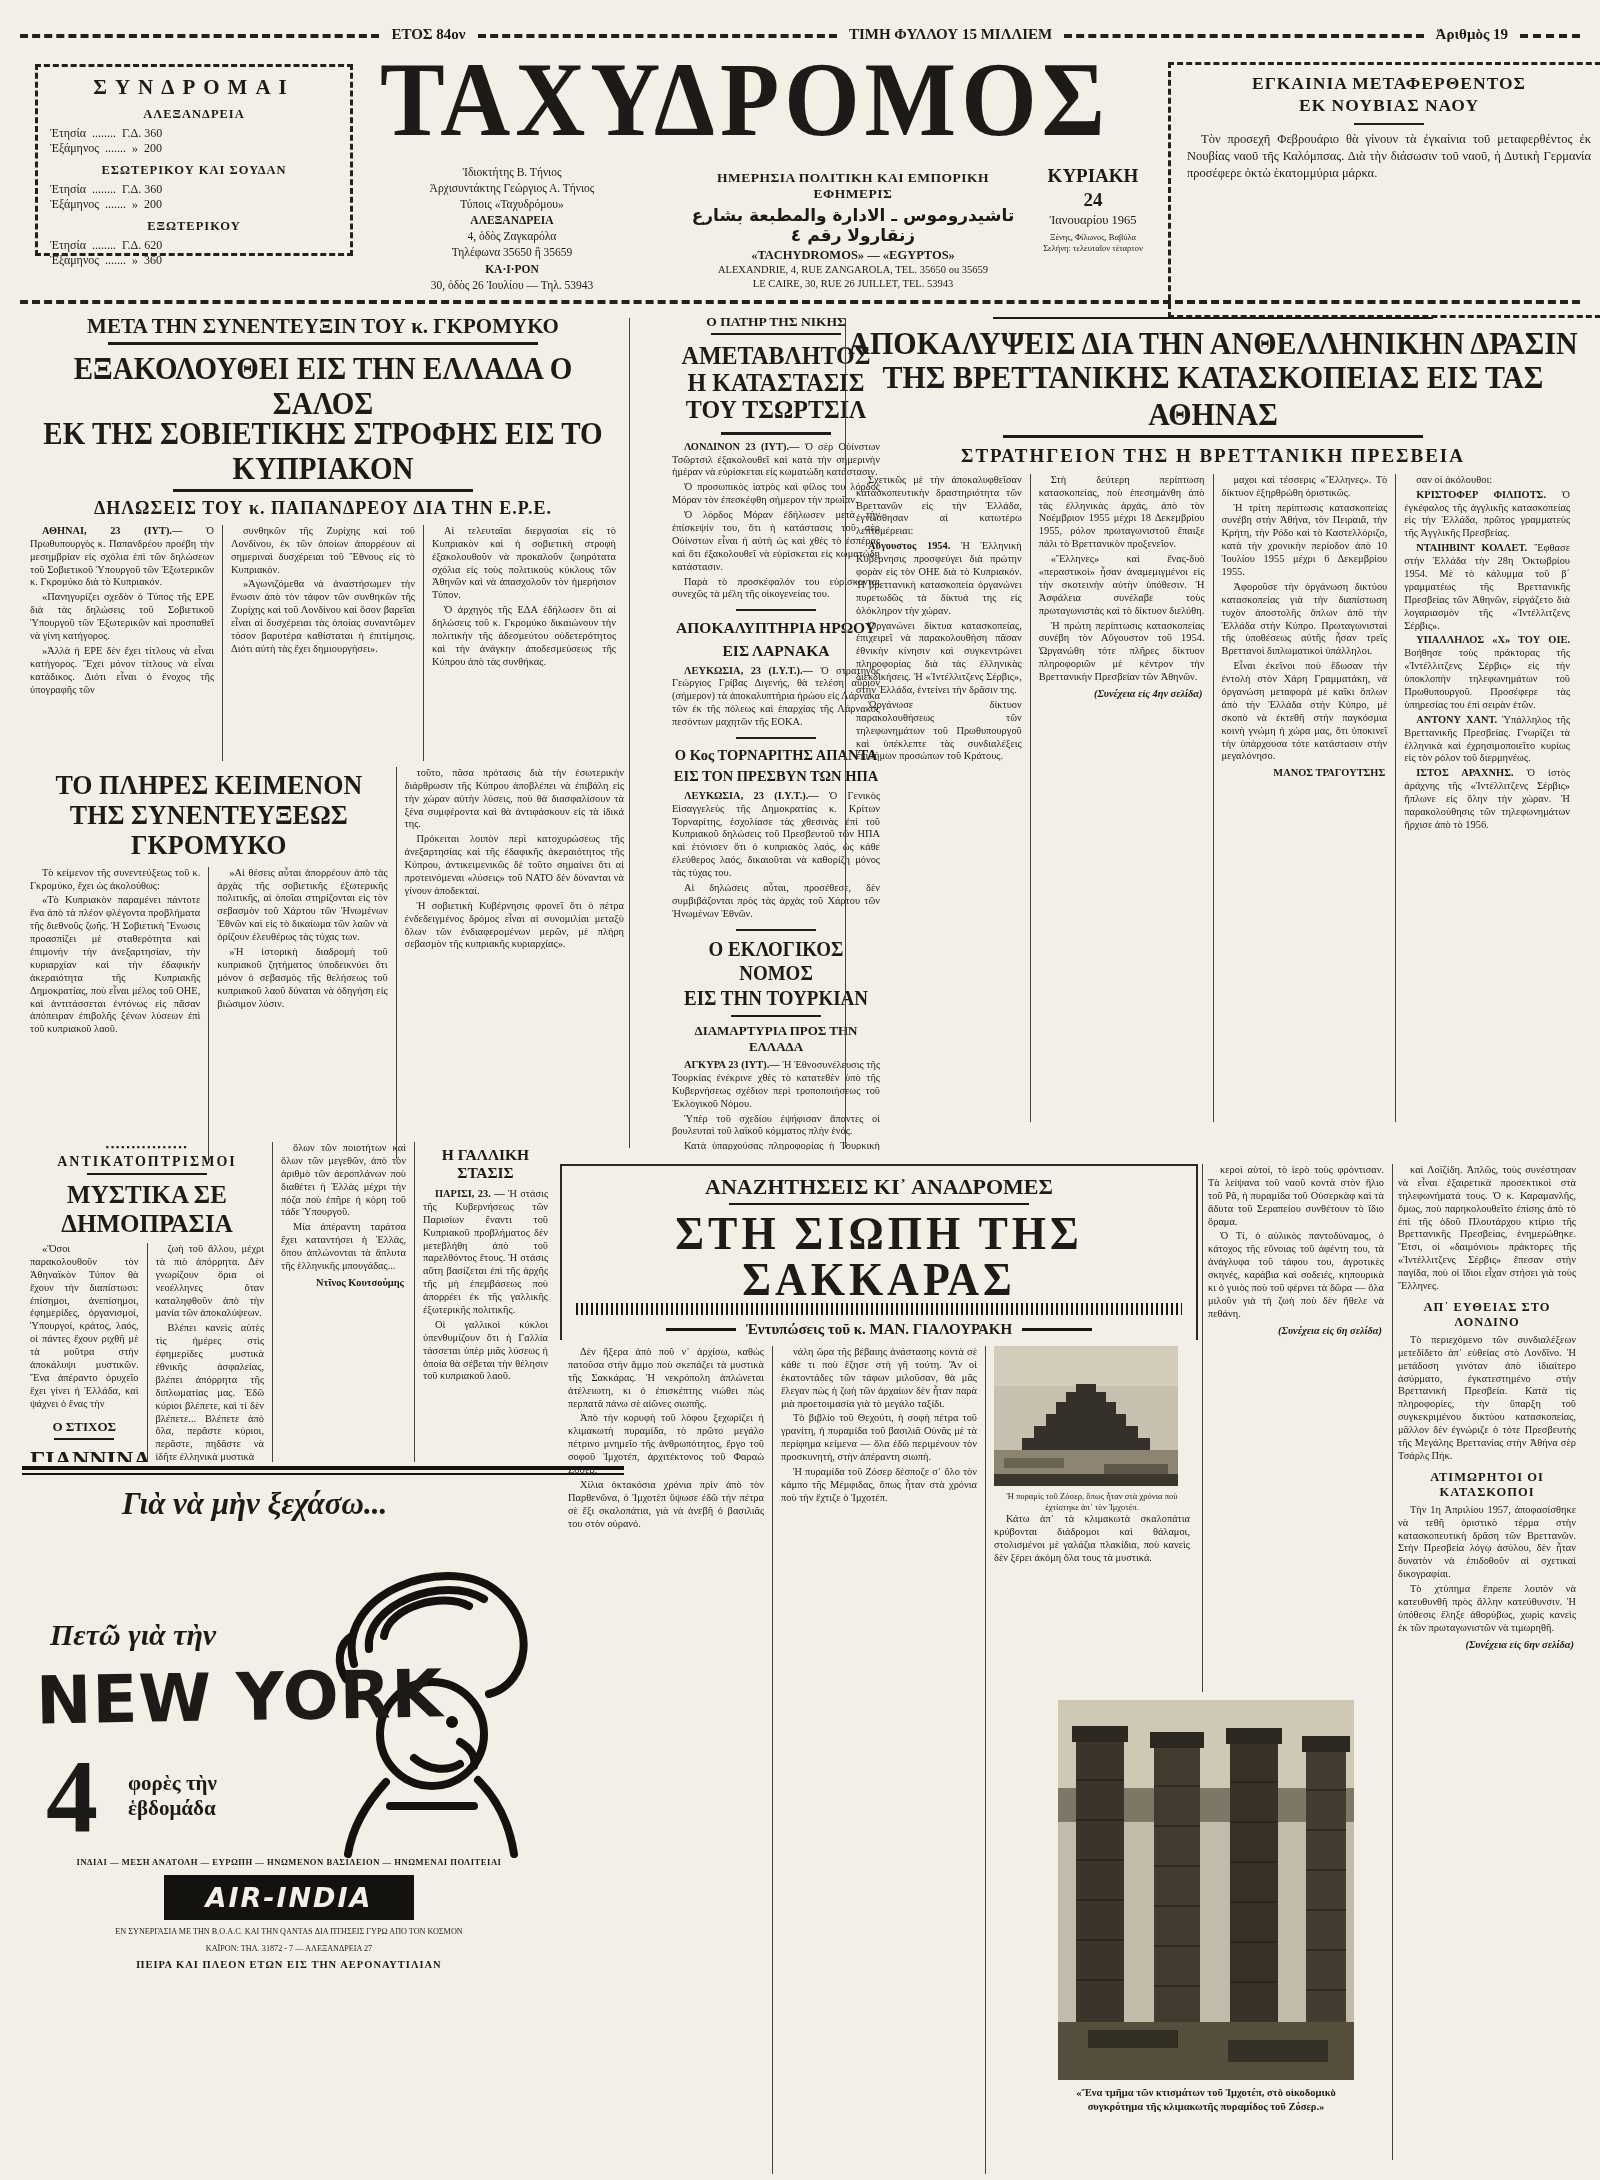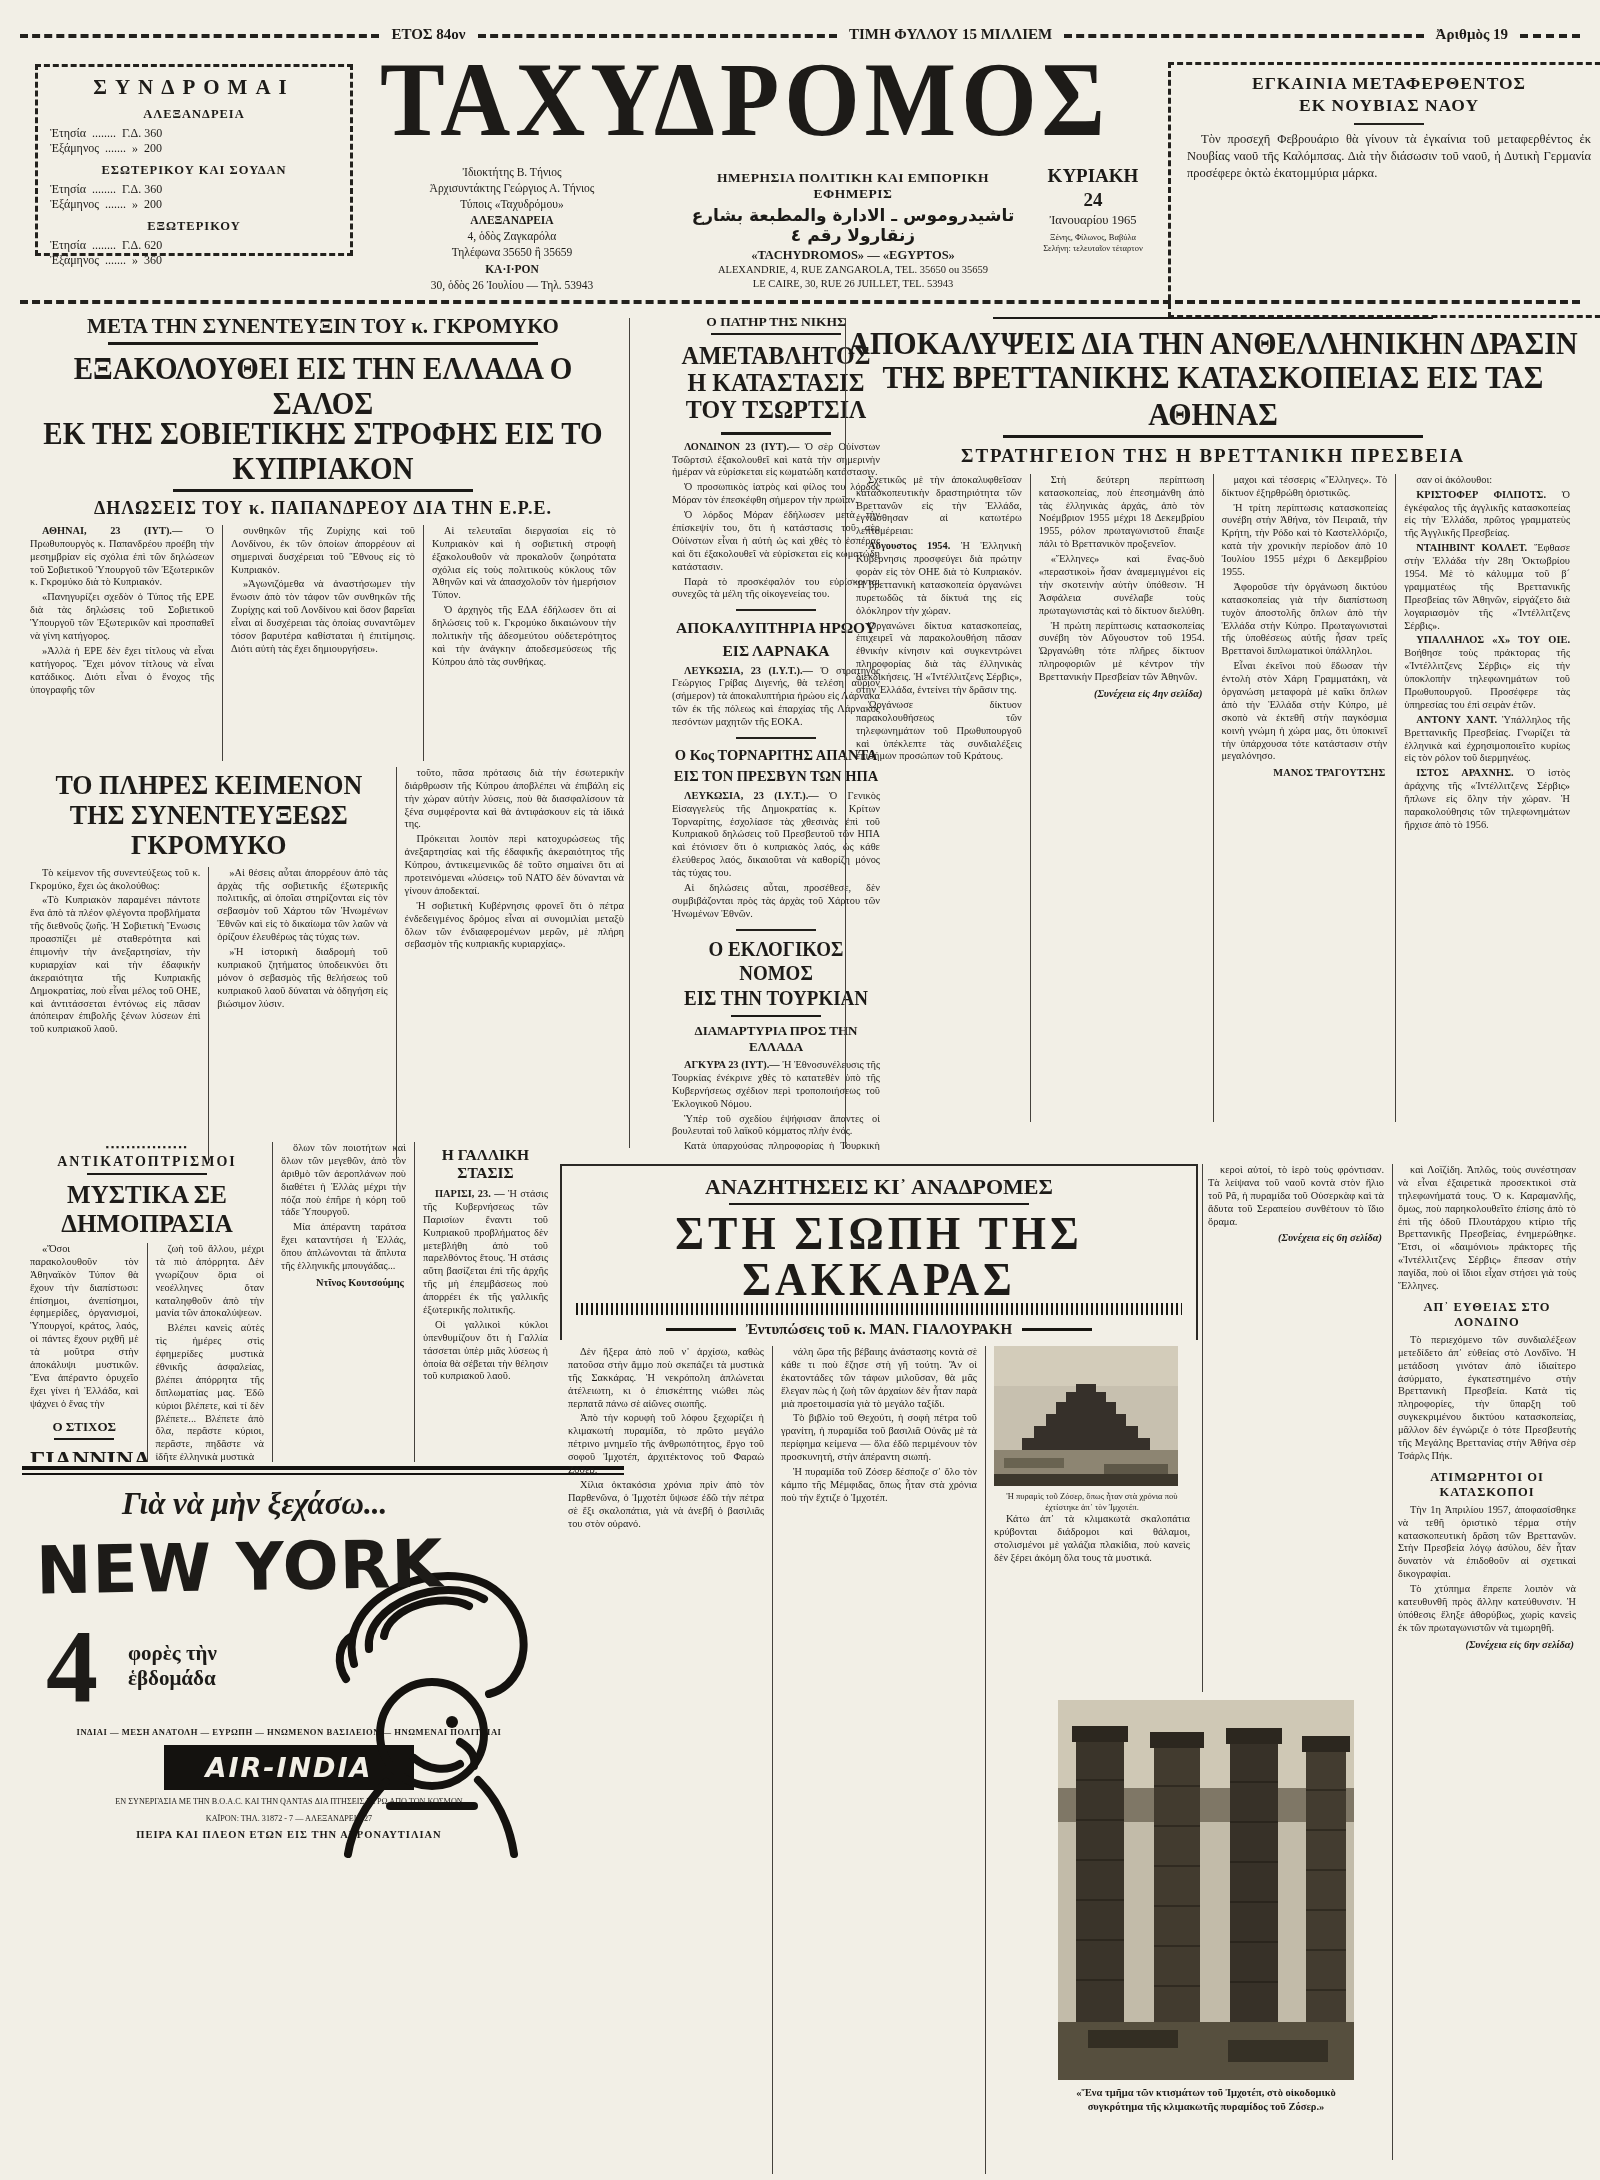--- a/index.html
+++ b/index.html
@@ -280,20 +280,21 @@
         <path d="M52,135 C42,120 44,100 58,92"></path>
         <circle cx="138" cy="190" r="52"></circle>
         <circle cx="158" cy="178" r="6" fill="#14120f" stroke="none"></circle>
         <path d="M166,198 C176,204 182,212 180,222"></path>
         <path d="M120,214 C134,226 152,228 166,220"></path>
         <path d="M92,238 C70,262 58,286 54,310"></path>
         <path d="M184,236 C206,258 216,284 220,310"></path>
         <path d="M96,262 L180,262"></path>
       </g>
     </svg>
+    <div class="ad-fly">Πετῶ γιὰ τὴν</div>
     <div class="ad-city">NEW YORK</div>
     <div class="ad-numrow">
       <div class="ad-num">4</div>
       <div class="ad-freq">φορὲς τὴν ἑβδομάδα</div>
     </div>
     <div class="ad-routes">ΙΝΔΙΑΙ — ΜΕΣΗ ΑΝΑΤΟΛΗ — ΕΥΡΩΠΗ — ΗΝΩΜΕΝΟΝ ΒΑΣΙΛΕΙΟΝ — ΗΝΩΜΕΝΑΙ ΠΟΛΙΤΕΙΑΙ</div>
     <div class="ad-brand">AIR-INDIA</div>
     <div class="ad-small">ΕΝ ΣΥΝΕΡΓΑΣΙΑ ΜΕ ΤΗΝ B.O.A.C. ΚΑΙ ΤΗΝ QANTAS ΔΙΑ ΠΤΗΣΕΙΣ ΓΥΡΩ ΑΠΟ ΤΟΝ ΚΟΣΜΟΝ</div>
     <div class="ad-small">ΚΑΪΡΟΝ: ΤΗΛ. 31872 - 7 — ΑΛΕΞΑΝΔΡΕΙΑ 27</div>
     <div class="ad-exp">ΠΕΙΡΑ ΚΑΙ ΠΛΕΟΝ ΕΤΩΝ ΕΙΣ ΤΗΝ ΑΕΡΟΝΑΥΤΙΛΙΑΝ</div>
@@ -419,20 +420,21 @@
         <div class="capt">Ἡ πυραμὶς τοῦ Ζόσερ, ὅπως ἦταν στὰ χρόνια ποὺ ἐχτίστηκε ἀπ᾽ τὸν Ἰμχοτέπ.</div>
         <div>
             <p class="para">Κάτω ἀπ᾽ τὰ κλιμακωτὰ σκαλοπάτια κρύβονται διάδρομοι καὶ θάλαμοι, στολισμένοι μὲ γαλάζια πλακίδια, ποὺ κανεὶς δὲν ξέρει ἀκόμη ὅλα τους τὰ μυστικά.</p>
           </div>
       </div>
     </div>
   </div>
 
   <div class="abs sakkcont bodytext jt clip">
       <p class="para">κεροὶ αὐτοί, τὸ ἱερὸ τοὺς φρόντισαν. Τὰ λείψανα τοῦ ναοῦ κοντὰ στὸν ἥλιο τοῦ Ρᾶ, ἡ πυραμίδα τοῦ Οὐσερκὰφ καὶ τὰ ἄδυτα τοῦ Σεραπείου συνθέτουν τὸ ἴδιο ὅραμα.</p>
+      <p class="para">Ὁ Τί, ὁ αὐλικὸς παντοδύναμος, ὁ κάτοχος τῆς εὔνοιας τοῦ ἀφέντη του, τὰ ἀνάγλυφα τοῦ τάφου του, ἀγροτικὲς σκηνές, καράβια καὶ σοδειές, κηπουρικὰ κι ὁ γυιὸς ποὺ τοῦ φέρνει τὰ δῶρα — ὅλα μιλοῦν γιὰ τὴ ζωὴ ποὺ δὲν ἤθελε νὰ πεθάνη.</p>
       <p class="note">(Συνέχεια εἰς 6η σελίδα)</p>
     </div>
   <div class="abs spycont bodytext jt clip">
       <p class="para">καὶ Λοϊζίδη. Ἁπλῶς, τοὺς συνέστησαν νὰ εἶναι ἐξαιρετικὰ προσεκτικοὶ στὰ τηλεφωνήματά τους. Ὁ κ. Καραμανλῆς, ὅμως, ποὺ παρηκολουθεῖτο ἐπίσης ἀπὸ τὸ ἐπὶ τῆς ὁδοῦ Πλουτάρχου κτίριο τῆς Βρεττανικῆς Πρεσβείας, ἐνημερώθηκε. Ἔτσι, οἱ «δαιμόνιοι» πράκτορες τῆς «Ἰντέλλιτζενς Σέρβις» ἔπεσαν στὴν παγίδα, ποὺ οἱ ἴδιοι εἶχαν στήσει γιὰ τοὺς Ἕλληνες.</p>
       <p class="inhead">ΑΠ᾽ ΕΥΘΕΙΑΣ ΣΤΟ ΛΟΝΔΙΝΟ</p>
       <p class="para">Τὸ περιεχόμενο τῶν συνδιαλέξεων μετεδίδετο ἀπ᾽ εὐθείας στὸ Λονδῖνο. Ἡ μετάδοση γινόταν ἀπὸ ἰδιαίτερο ἀσύρματο, ἐγκατεστημένο στὴν Βρεττανικὴ Πρεσβεία. Κατὰ τὶς πληροφορίες, τὴν ὕπαρξη τοῦ συγκεκριμένου δικτύου κατασκοπείας, μᾶλλον δὲν ἐγνώριζε ὁ τότε Πρεσβευτὴς τῆς Μεγάλης Βρεττανίας στὴν Ἀθήνα σὲρ Τσάρλς Πήκ.</p>
       <p class="inhead">ΑΤΙΜΩΡΗΤΟΙ ΟΙ ΚΑΤΑΣΚΟΠΟΙ</p>
       <p class="para">Τὴν 1η Ἀπριλίου 1957, ἀποφασίσθηκε νὰ τεθῆ ὁριστικὸ τέρμα στὴν κατασκοπευτικὴ δρᾶση τῶν Βρεττανῶν. Στὴν Πρεσβεία λόγῳ ἀσύλου, δὲν ἦταν δυνατὸν νὰ ἐπιδοθοῦν αἱ σχετικαὶ δικογραφίαι.</p>
       <p class="para">Τὸ χτύπημα ἔπρεπε λοιπὸν νὰ κατευθυνθῆ πρὸς ἄλλην κατεύθυνσιν. Ἡ ὑπόθεσις ἔληξε ἀθορύβως, χωρὶς κανεὶς ἐκ τῶν πρωταγωνιστῶν νὰ τιμωρηθῆ.</p>
       <p class="note">(Συνέχεια εἰς 6ην σελίδα)</p>

